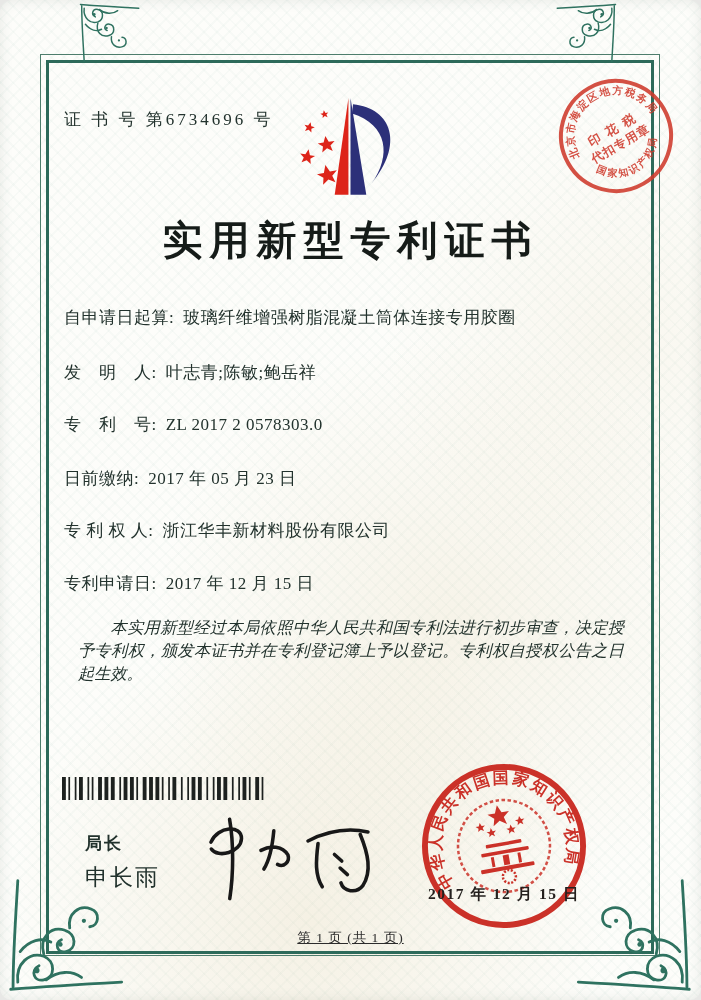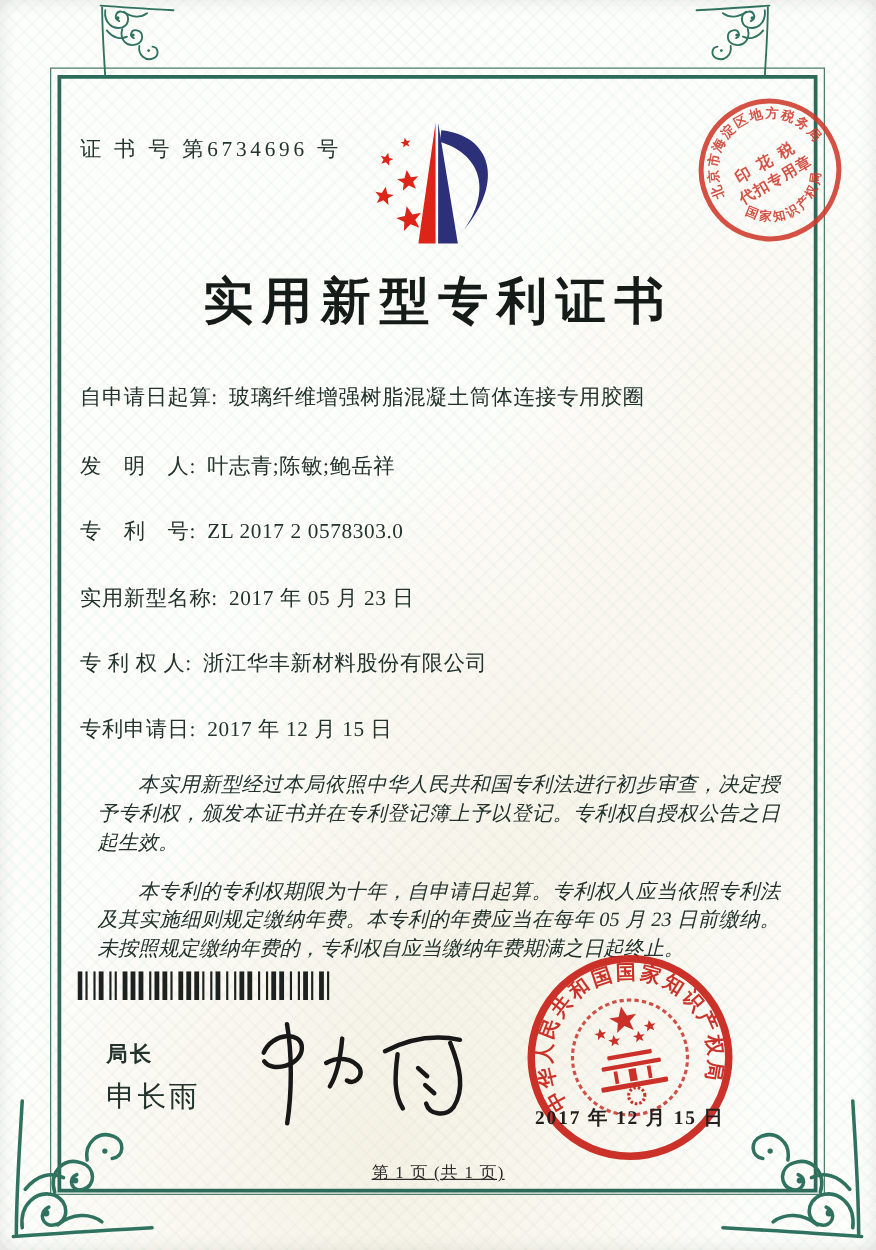--- a/index.html
+++ b/index.html
@@ -113,33 +113,32 @@
     <div class="field-row" style="top:0px">
       <span class="lbl">自申请日起算:</span><span>玻璃纤维增强树脂混凝土筒体连接专用胶圈</span>
     </div>
     <div class="field-row" style="top:55px">
       <span class="lbl">发　明　人:</span><span>叶志青;陈敏;鲍岳祥</span>
     </div>
     <div class="field-row" style="top:107px">
       <span class="lbl">专　利　号:</span><span>ZL 2017 2 0578303.0</span>
     </div>
     <div class="field-row" style="top:161px">
-      <span class="lbl">实用新型名称:</span><span>2017 年 05 月 23 日</span>
+      <span class="lbl">日前缴纳:</span><span>2017 年 05 月 23 日</span>
     </div>
     <div class="field-row" style="top:213px">
       <span class="lbl">专 利 权 人:</span><span>浙江华丰新材料股份有限公司</span>
     </div>
     <div class="field-row" style="top:266px">
       <span class="lbl">专利申请日:</span><span>2017 年 12 月 15 日</span>
     </div>
   </div>
 
   <div class="paras">
     <p>本实用新型经过本局依照中华人民共和国专利法进行初步审查，决定授予专利权，颁发本证书并在专利登记簿上予以登记。专利权自授权公告之日起生效。</p>
-    <p>本专利的专利权期限为十年，自申请日起算。专利权人应当依照专利法及其实施细则规定缴纳年费。本专利的年费应当在每年 05 月 23 日前缴纳。未按照规定缴纳年费的，专利权自应当缴纳年费期满之日起终止。</p>
   </div>
 
   <svg id="bcsvg" class="abs" style="left:62px;top:777px" width="206" height="23" viewBox="0 0 206 23">
       <rect x="0.00" y="0" width="3.85" height="23" fill="#1d211f"></rect>
       <rect x="6.37" y="0" width="1.72" height="23" fill="#1d211f"></rect>
       <rect x="12.74" y="0" width="1.72" height="23" fill="#1d211f"></rect>
       <rect x="16.99" y="0" width="3.85" height="23" fill="#1d211f"></rect>
       <rect x="25.48" y="0" width="1.72" height="23" fill="#1d211f"></rect>
       <rect x="29.73" y="0" width="1.72" height="23" fill="#1d211f"></rect>
       <rect x="36.10" y="0" width="3.85" height="23" fill="#1d211f"></rect>

